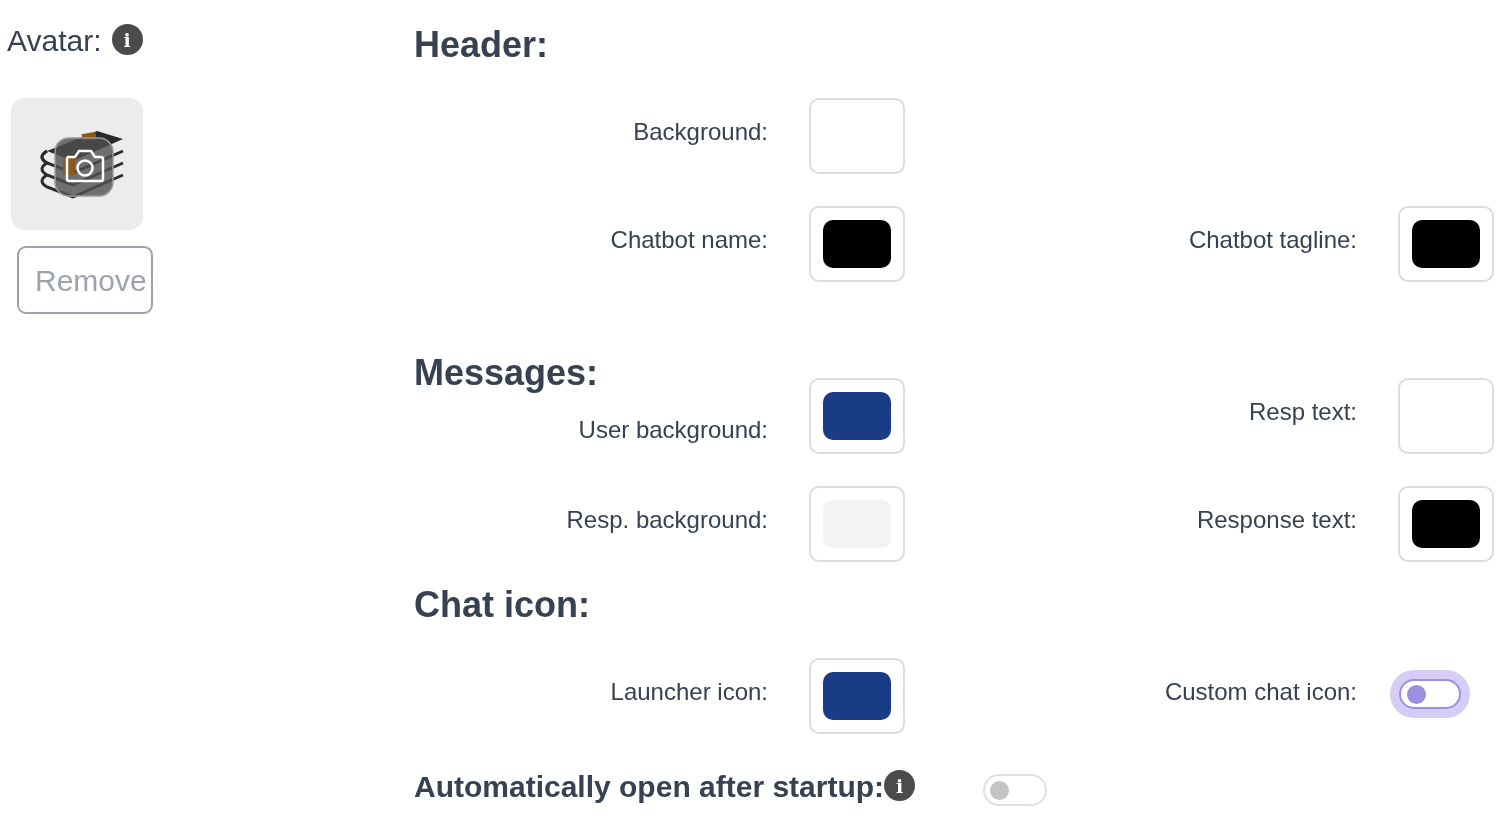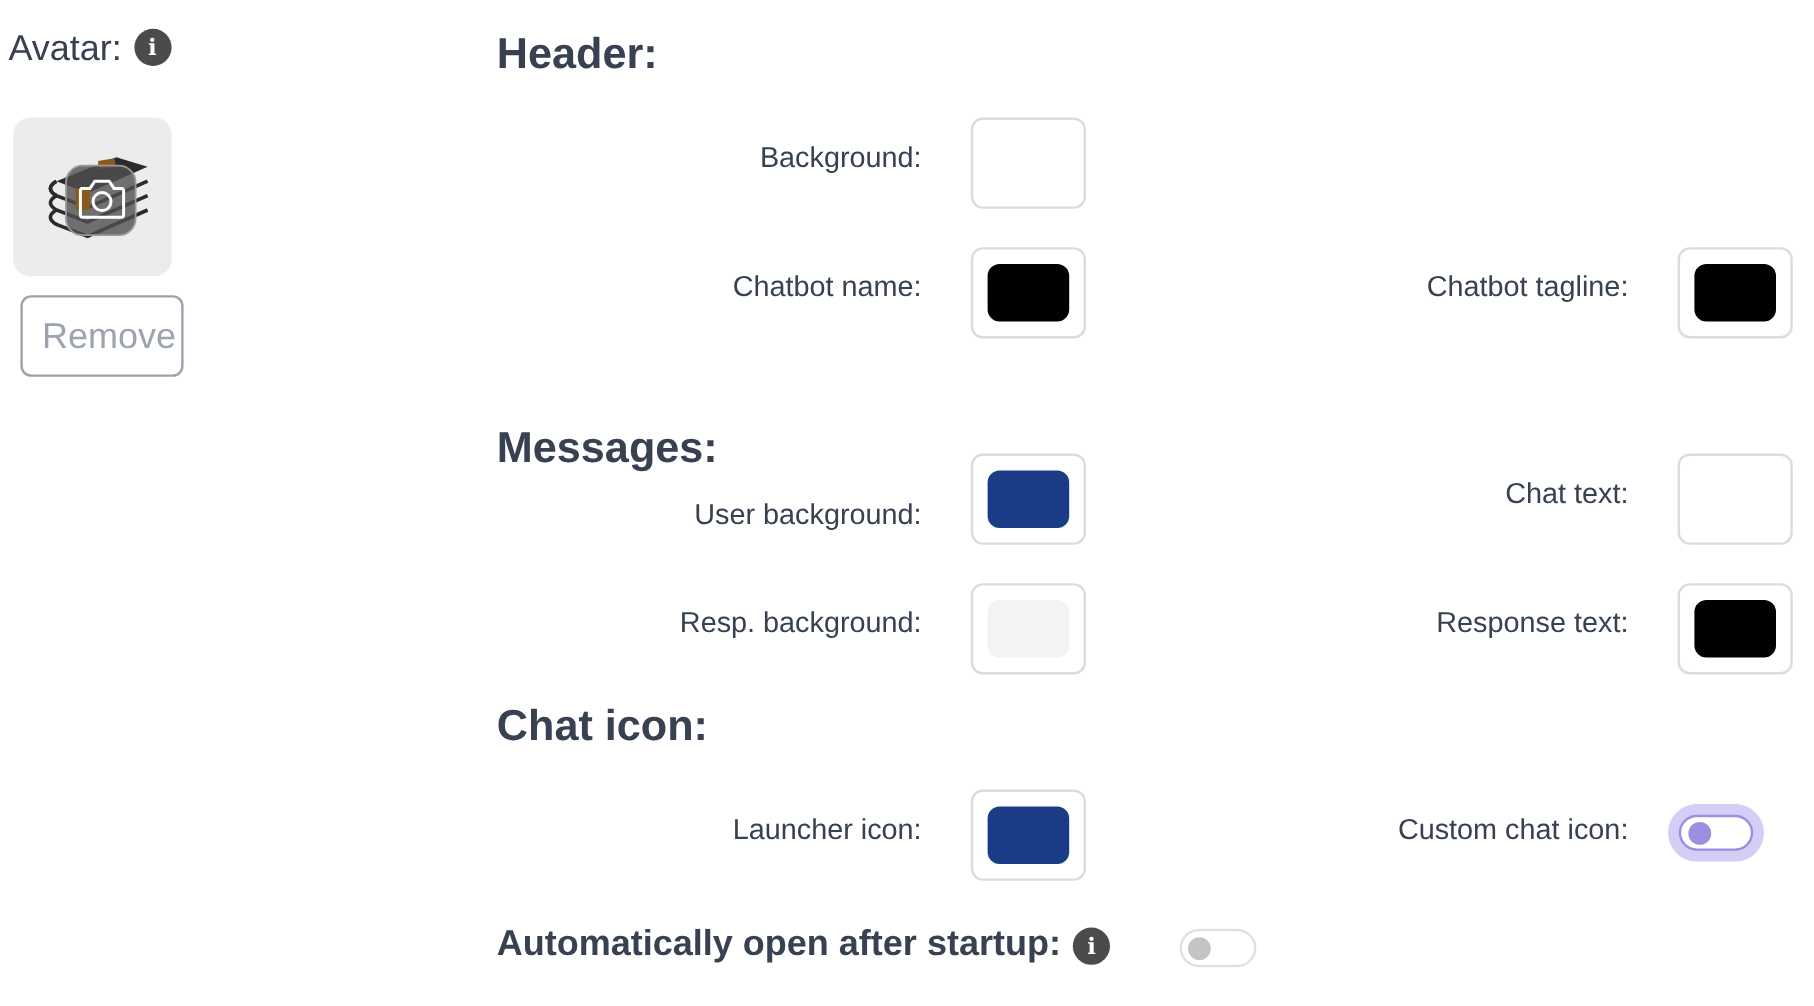--- a/index.html
+++ b/index.html
@@ -41,21 +41,21 @@
   .toggle-custom .track {
     width:62px; height:30px; box-sizing:border-box; border:2px solid #9c8fe0; border-radius:16px; background:#fff;
     position:relative;
   }
   .toggle-custom .knob { position:absolute; left:6px; top:4px; width:19px; height:19px; border-radius:50%; background:#9c8fe0; }
   .toggle-auto {
     left:983px; top:774px; width:64px; height:32px; box-sizing:border-box; border:2px solid #e0e0e0;
     border-radius:16px; background:#fff; cursor:pointer;
   }
   .toggle-auto .knob { position:absolute; left:5px; top:5px; width:19px; height:19px; border-radius:50%; background:#c4c4c4; }
-  .auto-label { left:414px; top:770px; font-size:30px; font-weight:bold; color:#374151; display:flex; align-items:flex-end; gap:10px; }
+  .auto-label { left:414px; top:770px; font-size:30px; font-weight:bold; color:#374151; display:flex; align-items:flex-start; }
 </style>
 </head>
 <body>
 
 <div class="abs avatar-label">
   <span>Avatar:</span>
   <span class="info-icon">i</span>
 </div>
 
 <div class="abs avatar-box">
@@ -94,21 +94,21 @@
   <div class="swatch-inner" style="background:#000000;"></div>
 </div>
 
 <div class="abs section-title" style="top:304px;margin-top:48px;">Messages:</div>
 
 <div class="abs field-label label-col1" style="top:416px;">User background:</div>
 <div class="abs swatch sw-col1" style="top:378px;">
   <div class="swatch-inner" style="background:#1a3c87;"></div>
 </div>
 
-<div class="abs field-label label-col2" style="top:398px;">Chat text:</div>
+<div class="abs field-label label-col2" style="top:398px;">Resp text:</div>
 <div class="abs swatch sw-col2" style="top:378px;">
   <div class="swatch-inner" style="background:#ffffff;"></div>
 </div>
 
 <div class="abs field-label label-col1" style="top:506px;">Resp. background:</div>
 <div class="abs swatch sw-col1" style="top:486px;">
   <div class="swatch-inner" style="background:#f3f3f3;"></div>
 </div>
 
 <div class="abs field-label label-col2" style="top:506px;">Response text:</div>

